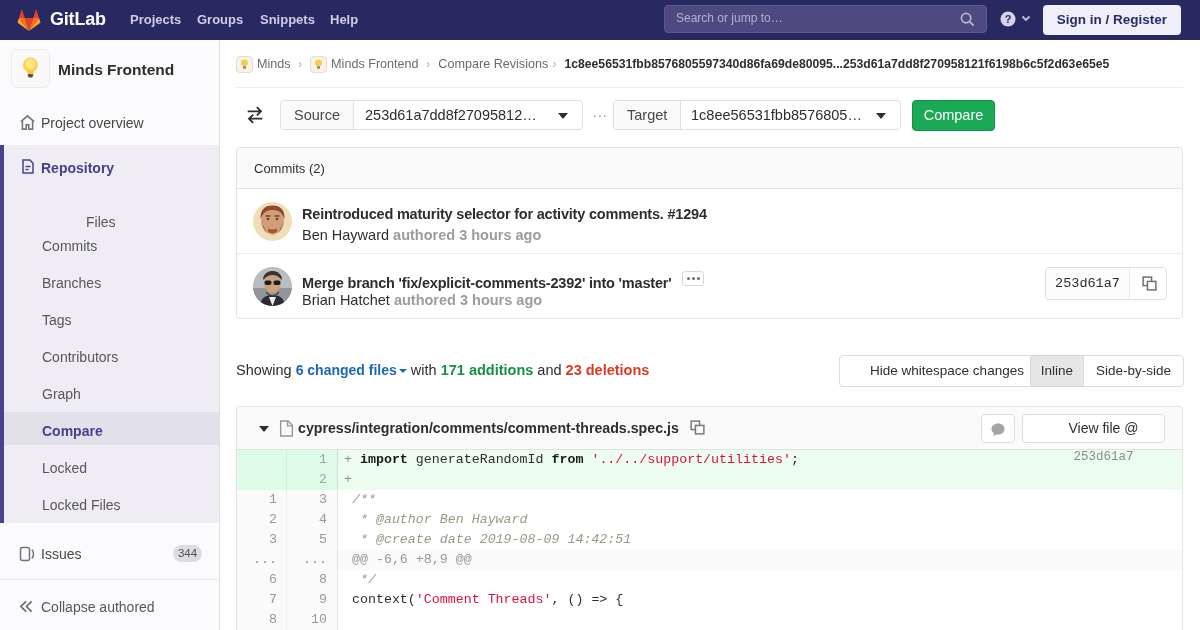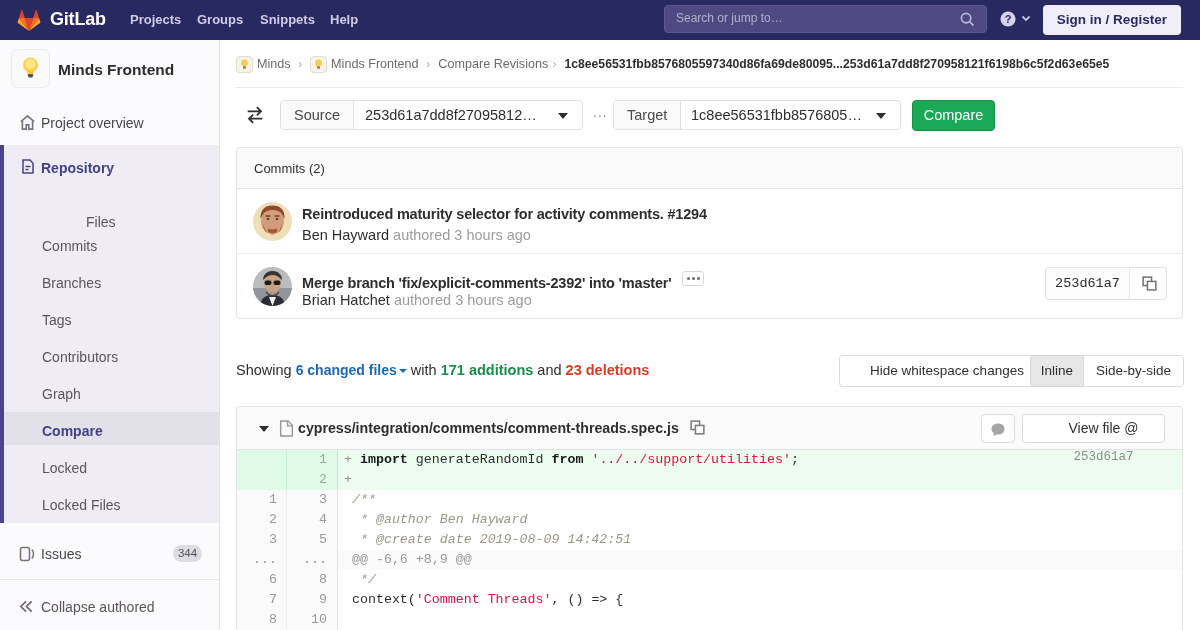--- a/index.html
+++ b/index.html
@@ -47,21 +47,21 @@
 .btn-compare { position:absolute; left:691px; top:60px; width:83px; height:31px; background:#1aaa55; border:1px solid #168f48; border-radius:4px; color:#fff; font-size:14.5px; text-align:center; line-height:29px; }
 
 
 .panel { position:absolute; left:15px; width:947px; background:#fff; border:1px solid #e3e3e3; border-radius:4px; }
 .panel-head { height:41px; background:#fafafa; border-bottom:1px solid #e3e3e3; line-height:41px; padding-left:17px; font-size:13px; color:#2e2e2e; border-radius:4px 4px 0 0; }
 .commit { position:relative; height:64px; }
 .commit + .commit { border-top:1px solid #ececec; }
 .avatar { position:absolute; left:16px; top:13px; width:39px; height:39px; border-radius:50%; overflow:hidden; }
 .ctitle { position:absolute; left:65px; top:17px; font-weight:700; font-size:14.5px; letter-spacing:-0.2px; color:#2e2e2e; white-space:nowrap; }
 .csub { position:absolute; left:65px; top:38px; font-size:14.5px; color:#2e2e2e; }
-.csub .gray { color:#9c9c9c; }
+.csub .gray { color:#9c9c9c;font-weight:bold; }
 .ellbtn { display:inline-block; width:22px; height:15px; border:1px solid #d8d8d8; border-radius:3px; background:#fff; vertical-align:2px; margin-left:7px; position:relative; }
 .ellbtn i { position:absolute; left:4px; top:5px; width:3px; height:3px; background:#6e6e6e; border-radius:50%; box-shadow:5px 0 0 #6e6e6e, 10px 0 0 #6e6e6e; }
 .shagrp { position:absolute; left:808px; top:13px; width:122px; height:33px; border:1px solid #dfdfdf; border-radius:4px; background:#fff; }
 .shabox { position:absolute; left:0; top:0; width:84px; height:31px; border-right:1px solid #e8e8e8; background:#fcfcfc; line-height:31px; text-align:center; font-size:13.5px; color:#2e2e2e; border-radius:4px 0 0 4px; }
 .copybtn { position:absolute; left:85px; top:0; width:36px; height:31px; text-align:center; }
 .copybtn svg { margin-top:8px; }
 
 
 .showrow { position:absolute; left:15px; top:315px; width:947px; height:32px; }
 .showrow .t { position:absolute; left:0; top:7px; font-size:14.5px; color:#2e2e2e; }

